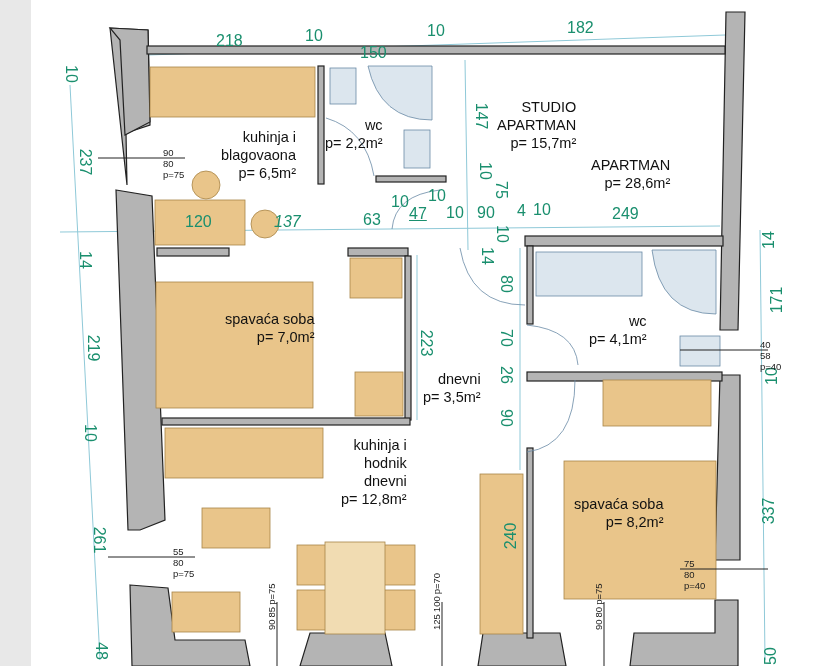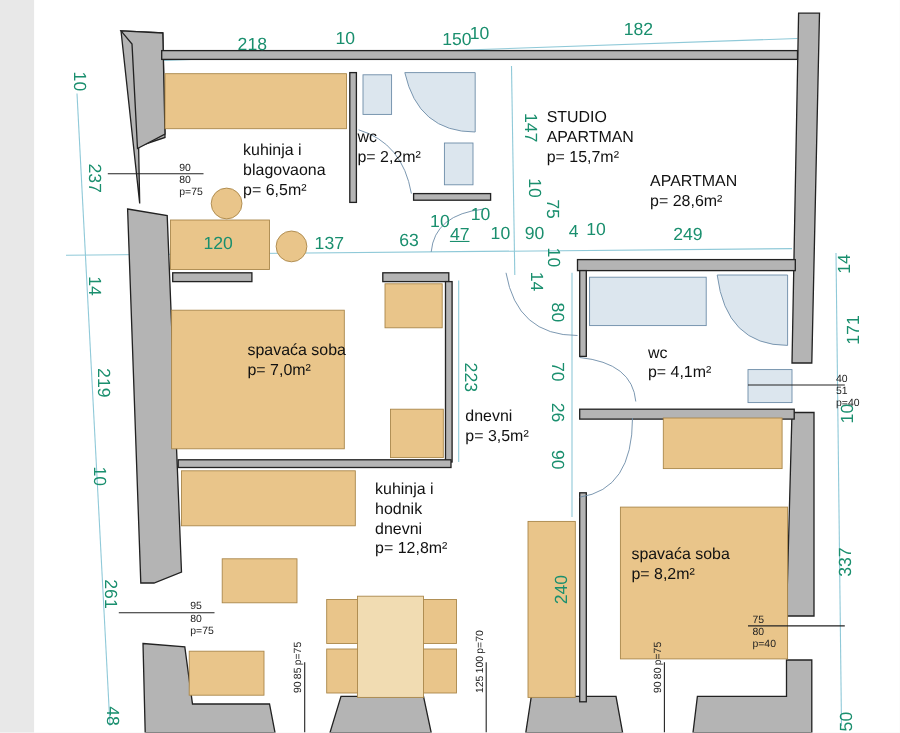--- a/index.html
+++ b/index.html
@@ -1,18 +1,18 @@
 <!DOCTYPE html>
 <html><head>
 <meta charset="utf-8">
 <style>
   html, body { margin: 0; padding: 0; }
   body { width: 818px; height: 666px; background: #e8e8e8; overflow: hidden; font-family: "Liberation Sans", sans-serif; }
   .sheet { position: absolute; left: 31px; top: 0; width: 787px; height: 666px; background: #ffffff; }
-  .room-label { position: absolute; color: #111; font-size: 14.5px; line-height: 18px; white-space: nowrap; }
+  .room-label { position: absolute; color: #111; font-size: 14.5px; line-height: 18px; white-space: nowrap; text-align: right; }
   .dim { position: absolute; color: #1a8f6e; font-size: 16px; white-space: nowrap; line-height: 16px; }
   .dim.v { transform: rotate(90deg); transform-origin: center center; }
   .win { position: absolute; color: #222; font-size: 9.5px; line-height: 11px; white-space: nowrap; }
   .win.v { transform: rotate(-90deg); transform-origin: left top; }
   svg { position: absolute; left: 0; top: 0; }
 </style>
 </head>
 <body>
 
 <div class="sheet"></div>
@@ -135,26 +135,26 @@
   <div>dnevni</div>
   <div>p= 12,8m²</div>
 </div>
 <div class="room-label" style="left:574px;top:495px;">
   <div>spavaća soba</div>
   <div>p= 8,2m²</div>
 </div>
 
 <div class="dim" style="left:216px;top:33px;">218</div>
 <div class="dim" style="left:305px;top:28px;">10</div>
-<div class="dim" style="left:360px;top:29px;margin-left:42px;">150</div>
+<div class="dim" style="left:360px;top:45px;">150</div>
 <div class="dim" style="left:427px;top:23px;">10</div>
 <div class="dim" style="left:567px;top:20px;">182</div>
 
 <div class="dim" style="left:185px;top:214px;">120</div>
-<div class="dim" style="left:286px;top:214px;">137</div>
+<div class="dim" style="left:274px;top:214px;font-style:italic;">137</div>
 <div class="dim" style="left:363px;top:212px;">63</div>
 <div class="dim" style="left:391px;top:194px;">10</div>
 <div class="dim" style="left:409px;top:206px;text-decoration:underline;">47</div>
 <div class="dim" style="left:428px;top:188px;">10</div>
 <div class="dim" style="left:446px;top:205px;">10</div>
 <div class="dim" style="left:477px;top:205px;">90</div>
 <div class="dim" style="left:517px;top:203px;">4</div>
 <div class="dim" style="left:533px;top:202px;">10</div>
 <div class="dim" style="left:612px;top:206px;">249</div>
 
@@ -185,27 +185,27 @@
 <div class="dim" style="left:763px;top:368px;transform:rotate(-90deg);">10</div>
 <div class="dim" style="left:756px;top:503px;transform:rotate(-90deg);">337</div>
 <div class="dim" style="left:762px;top:648px;transform:rotate(-90deg);">50</div>
 
 <div class="win" style="left:163px;top:147px;">
   <div>90</div>
   <div>80</div>
   <div>p=75</div>
 </div>
 <div class="win" style="left:173px;top:546px;">
-  <div>95</div>
+  <div>55</div>
   <div>80</div>
   <div>p=75</div>
 </div>
 <div class="win" style="left:744px;top:339px;margin-left:16px;">
   <div>40</div>
-  <div>51</div>
+  <div>58</div>
   <div>p=40</div>
 </div>
 <div class="win" style="left:684px;top:558px;">
   <div>75</div>
   <div>80</div>
   <div>p=40</div>
 </div>
 <div class="win v" style="left:266px;top:630px;display:flex;gap:2px;">
   <span>90</span>
   <span>85</span>

